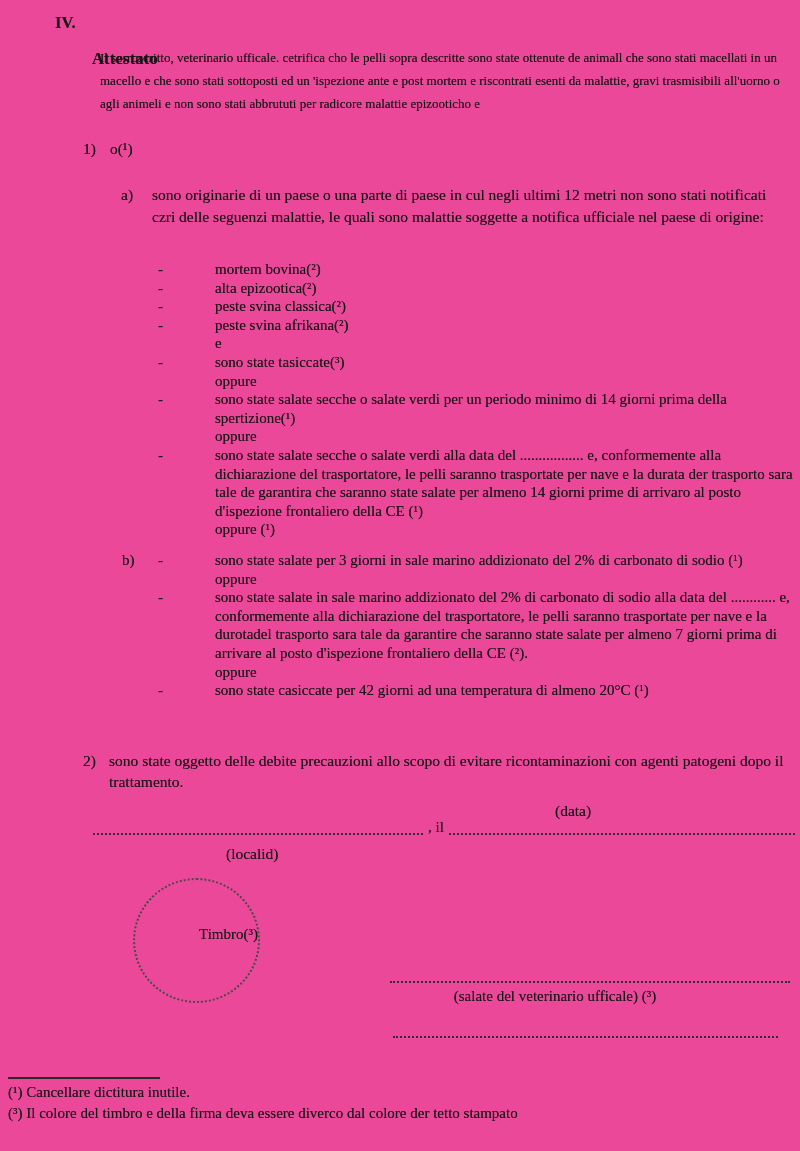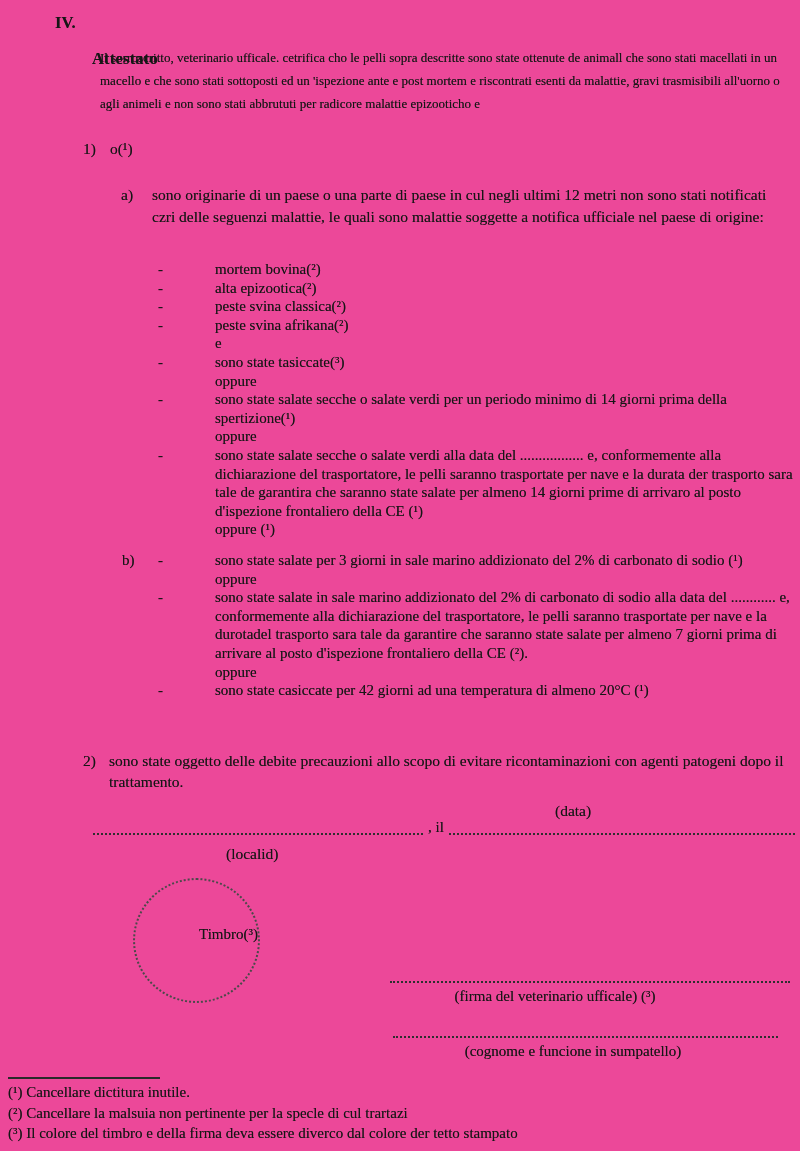--- a/index.html
+++ b/index.html
@@ -152,25 +152,23 @@
     <span class="leader ld2"></span>
   </div>
   <div class="abs fieldlabel" style="left:226px;top:845px;width:130px;">(localid)</div>
   <div class="abs fieldlabel" style="left:555px;top:802px;width:130px;">(data)</div>
 
   <div class="abs stamp">
     <span>Timbro(³)</span>
   </div>
 
   <div class="abs sigline" style="left:390px;top:981px;width:400px;"></div>
-  <div class="abs siglabel" style="left:390px;top:988px;width:330px;">(firma del veterinario ufficale) (³)</div>
+  <div class="abs siglabel" style="left:390px;top:988px;width:330px;">(salate del veterinario ufficale) (³)</div>
 
   <div class="abs sigline" style="left:393px;top:1036px;width:385px;"></div>
-  <div class="abs siglabel" style="left:413px;top:1043px;width:320px;">(cognome e funcione in sumpatello)</div>
 
   <div class="abs fnrule" style="left:8px;top:1077px;width:152px;"></div>
   <div class="abs fns" style="left:8px;top:1082px;">
     <div>(¹) Cancellare dictitura inutile.</div>
-    <div>(²) Cancellare la malsuia non pertinente per la specle di cul trartazi</div>
     <div>(³) Il colore del timbro e della firma deva essere diverco dal colore der tetto stampato</div>
   </div>
 
 </div>
 
 </body></html>

